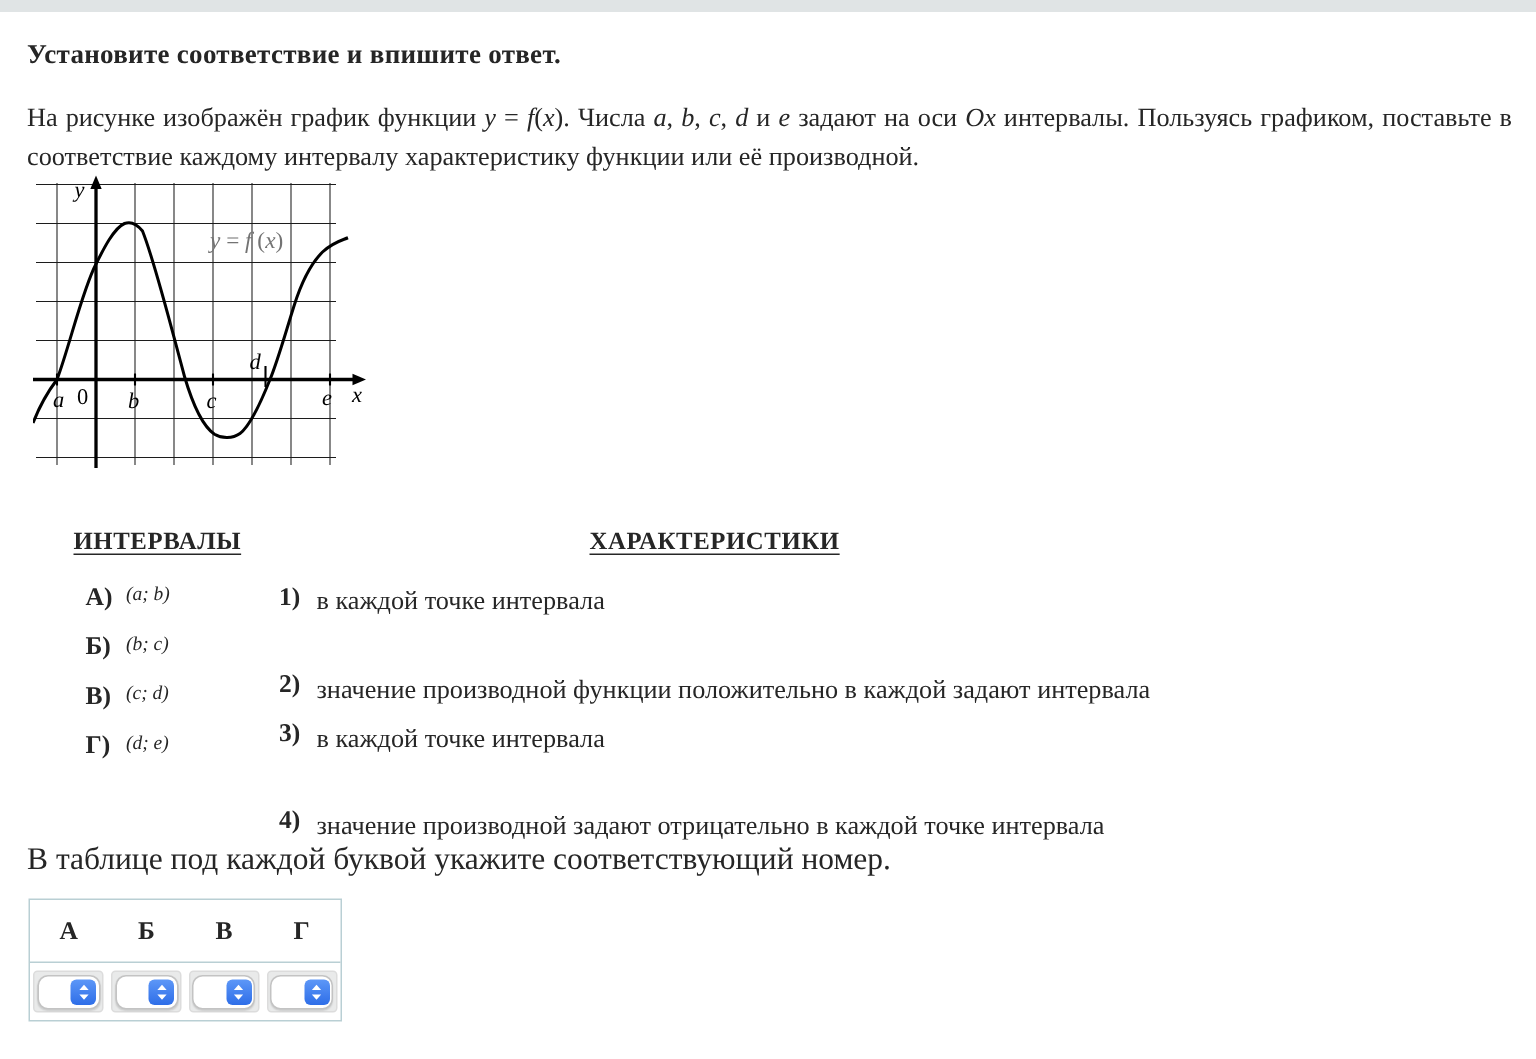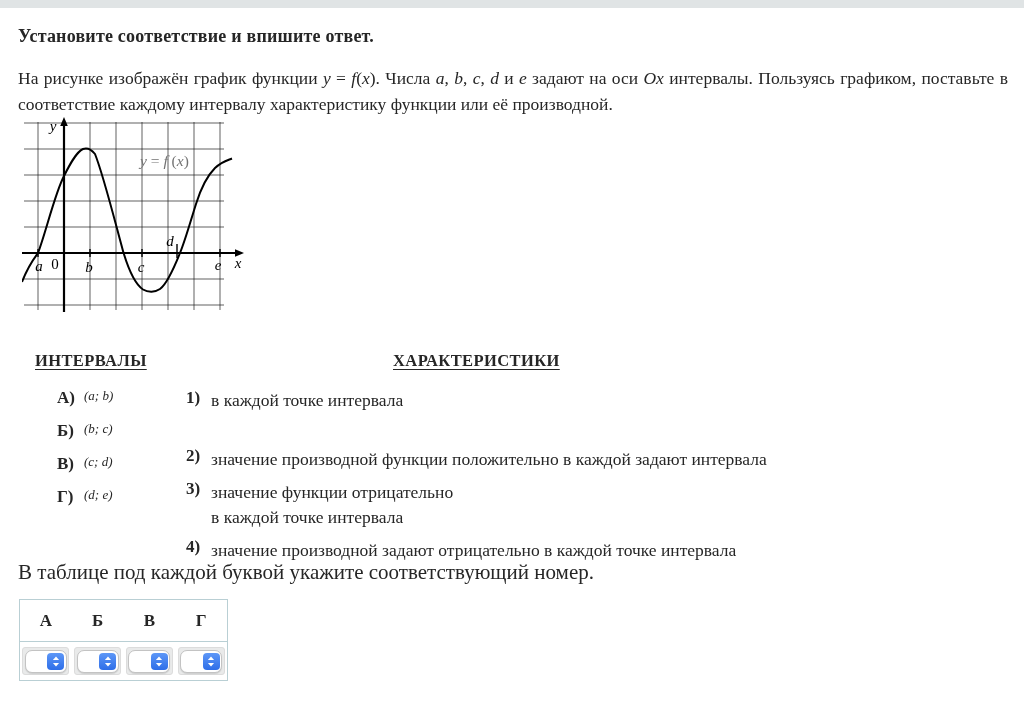--- a/index.html
+++ b/index.html
@@ -13,21 +13,21 @@
   .question{position:absolute;left:18px;top:66px;width:990px;font-size:17.5px;line-height:25.5px;text-align:justify;}
   .question i, .expr, .graph-label i{font-style:italic;}
 
   
   .graph{position:absolute;left:22px;top:116px;width:232px;height:206px;}
   .graph svg{display:block;}
   .graph-label{position:absolute;left:118px;top:36px;font-size:15.5px;color:#737373;}
 
   
   .sec-header{position:absolute;font-size:16.5px;font-weight:bold;text-decoration:underline;text-underline-offset:3px;letter-spacing:.4px;}
-  .hdr-intervals{left:35px;top:351px;}
+  .hdr-intervals{left:49px;top:351px;}
   .hdr-chars{left:393px;top:351px;}
   .int-letter{position:absolute;left:57px;width:26px;font-size:17px;font-weight:bold;}
   .int-expr{position:absolute;left:84px;font-size:13px;font-style:italic;font-family:Liberation Serif, serif;}
   .char-num{position:absolute;left:186px;width:22px;font-size:17px;font-weight:bold;}
   .char-text{position:absolute;left:211px;width:600px;font-size:17.5px;line-height:24.5px;}
 
   .prompt{position:absolute;left:18px;top:540px;font-size:21px;margin-top:20px;}
 
   
   .ans-table{position:absolute;left:19px;top:599px;width:207px;border:1px solid #b9cfd4;background:#fff;}
@@ -129,21 +129,20 @@
 <div class="char-num" style="top:388px">1)</div>
 <div class="char-text" style="top:388px">
   <div>в каждой точке интервала</div>
 </div>
 <div class="char-num" style="top:446px">2)</div>
 <div class="char-text" style="top:447px">
   <div>значение производной функции положительно в каждой задают интервала</div>
 </div>
 <div class="char-num" style="top:479px">3)</div>
 <div class="char-text" style="top:480px">
-  <div>значение функции отрицательно</div>
   <div>в каждой точке интервала</div>
 </div>
 <div class="char-num" style="top:537px">4)</div>
 <div class="char-text" style="top:538px">
   <div>значение производной задают отрицательно в каждой точке интервала</div>
 </div>
 
 <div class="prompt">В таблице под каждой буквой укажите соответствующий номер.</div>
 
 <div class="ans-table">

